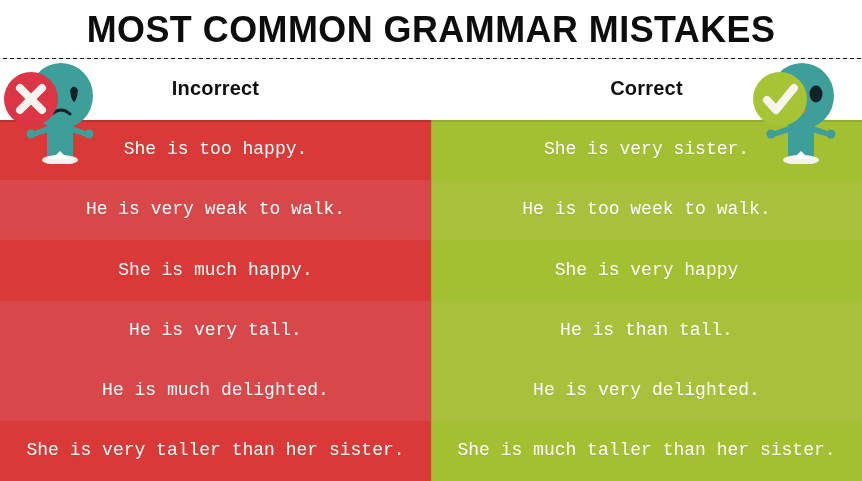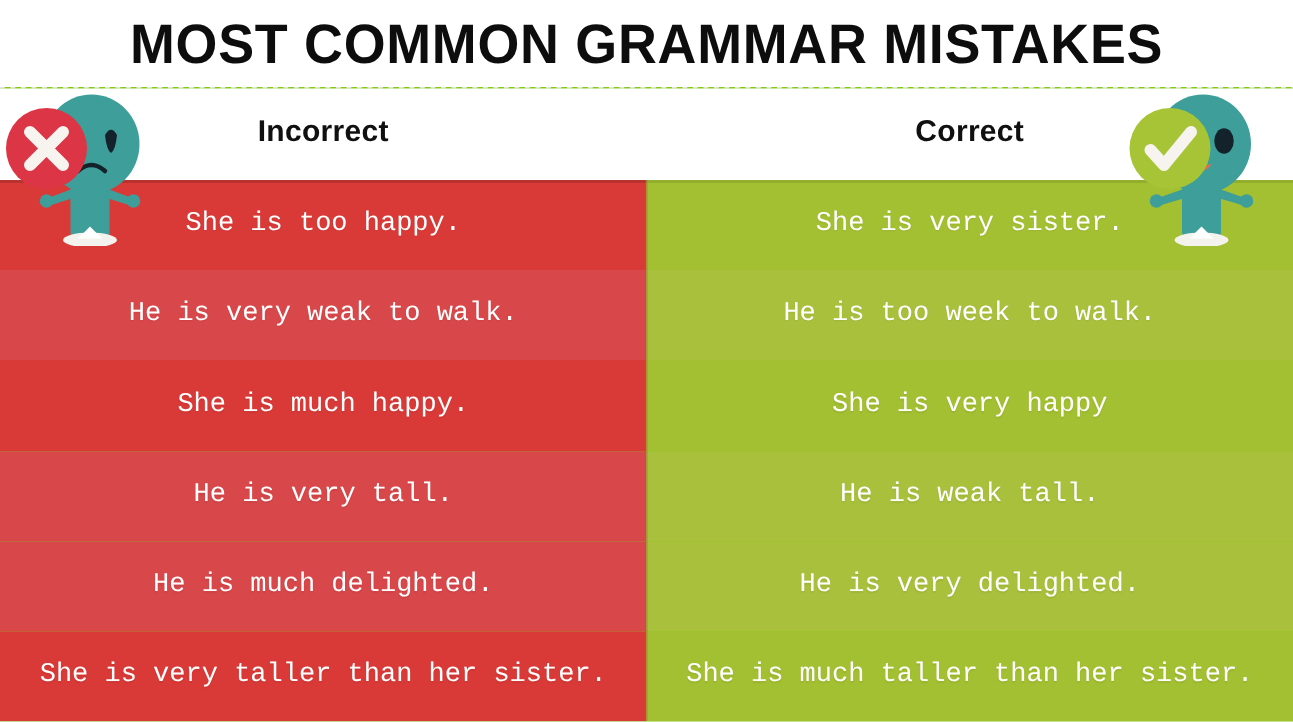--- a/index.html
+++ b/index.html
@@ -8,21 +8,21 @@
     background: #ffffff;
   }
   body {
     font-family: "Liberation Sans", sans-serif;
   }
   .page {
     position: relative;
     width: 862px;
     height: 481px;
     overflow: hidden;
-    background: #84cc16;
+    background: #0f172a;
   }
 
   
   .title-bar {
     position: absolute;
     left: 0;
     top: 0;
     width: 862px;
     height: 58px;
     display: flex;
@@ -198,21 +198,21 @@
       <div class="cell correct even">
         <span class="cell-text">She is very happy</span>
       </div>
     </div>
 
     <div class="row">
       <div class="cell incorrect odd">
         <span class="cell-text">He is very tall.</span>
       </div>
       <div class="cell correct odd">
-        <span class="cell-text">He is weak tall.</span>
+        <span class="cell-text">He is than tall.</span>
       </div>
     </div>
 
     <div class="row">
       <div class="cell incorrect odd">
         <span class="cell-text">He is much delighted.</span>
       </div>
       <div class="cell correct odd">
         <span class="cell-text">He is very delighted.</span>
       </div>

